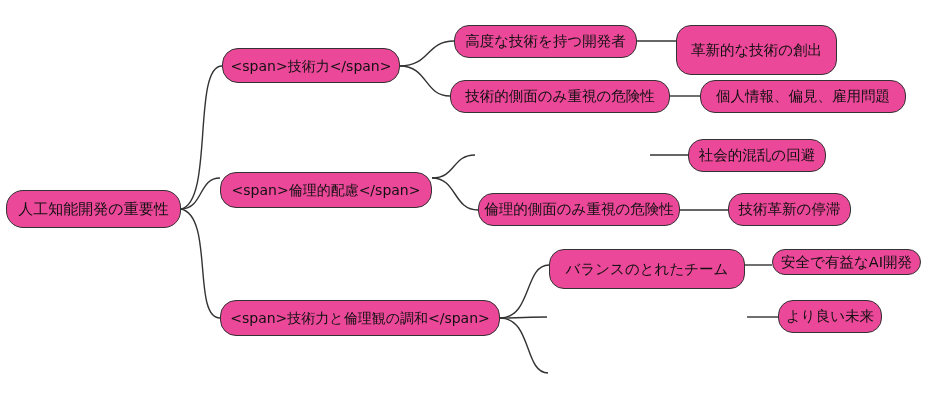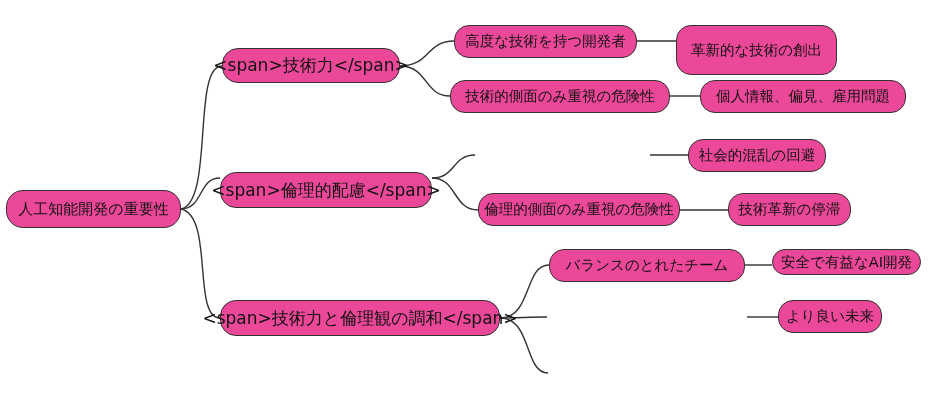--- a/index.html
+++ b/index.html
@@ -19,21 +19,21 @@
     border:1.6px solid #333333;
     border-radius:15px;
     color:#111111;
     font-size:14.5px;
     line-height:1;
     white-space:nowrap;
     box-sizing:border-box;
     text-align:center;
   }
   .lvl0{font-size:15px;border-radius:17px;text-align:center;}
-  .lvl1{font-size:17px;border-radius:16px;}
+  .lvl1{font-size:14px;border-radius:16px;}
 </style>
 </head>
 <body>
 
 <div class="stage">
 
   <svg class="edges" viewBox="0 0 929 415" xmlns="http://www.w3.org/2000/svg">
     <path d="M181,209 C214,202 192,66 222,66"></path>
     <path d="M181,209 C204,208 198,178 220,178"></path>
     <path d="M181,209 C214,216 192,318 220,318"></path>
@@ -62,17 +62,17 @@
   <div class="node" style="left:676px;top:25px;width:161px;height:50px">革新的な技術の創出</div>
   <div class="node" style="left:450px;top:80px;width:220px;height:33px">技術的側面のみ重視の危険性</div>
   <div class="node" style="left:700px;top:80px;width:206px;height:33px">個人情報、偏見、雇用問題</div>
 
   <div class="node lvl1" style="left:220px;top:172px;width:212px;height:36px">&lt;span&gt;倫理的配慮&lt;/span&gt;</div>
   <div class="node" style="left:688px;top:139px;width:138px;height:33px">社会的混乱の回避</div>
   <div class="node" style="left:728px;top:193px;width:123px;height:33px">技術革新の停滞</div>
   <div class="node" style="left:478px;top:193px;width:202px;height:33px">倫理的側面のみ重視の危険性</div>
 
   <div class="node lvl1" style="left:220px;top:300px;width:280px;height:36px">&lt;span&gt;技術力と倫理観の調和&lt;/span&gt;</div>
-  <div class="node" style="left:549px;top:249px;width:196px;height:33px">バランスのとれたチーム</div>
+  <div class="node" style="left:549px;top:249px;width:196px;height:40px">バランスのとれたチーム</div>
   <div class="node" style="left:772px;top:249px;width:149px;height:26px">安全で有益なAI開発</div>
   <div class="node" style="left:778px;top:300px;width:104px;height:33px">より良い未来</div>
 
 </div>
 
 </body></html>

